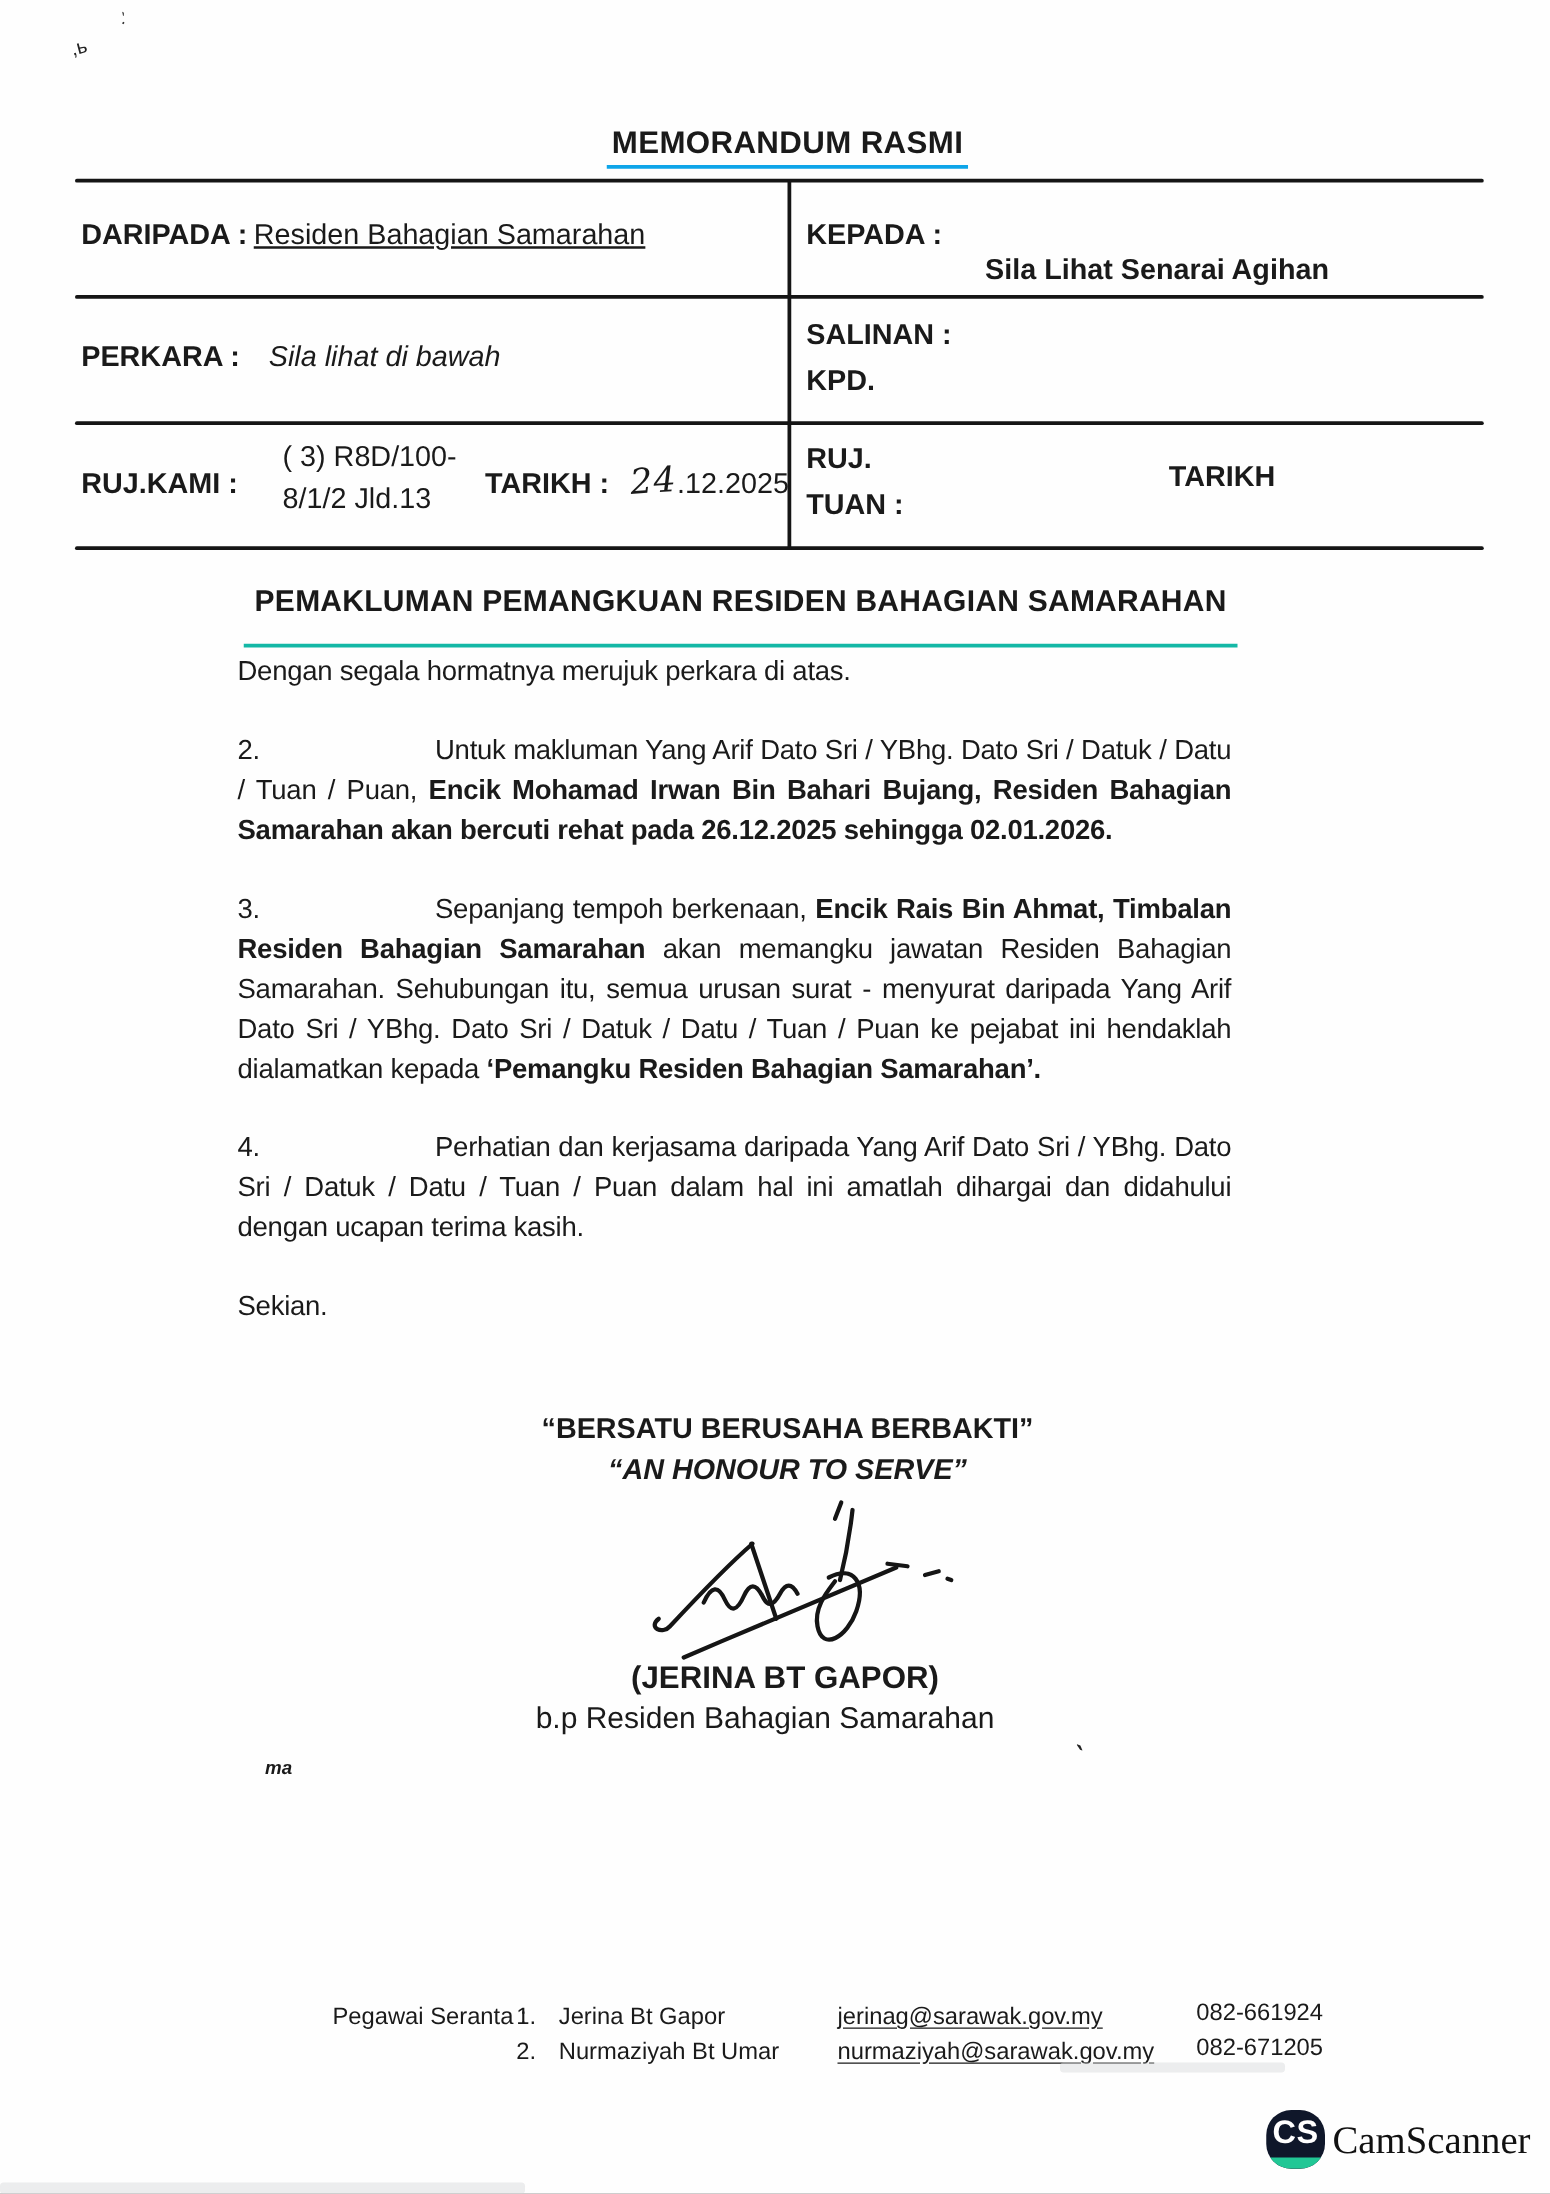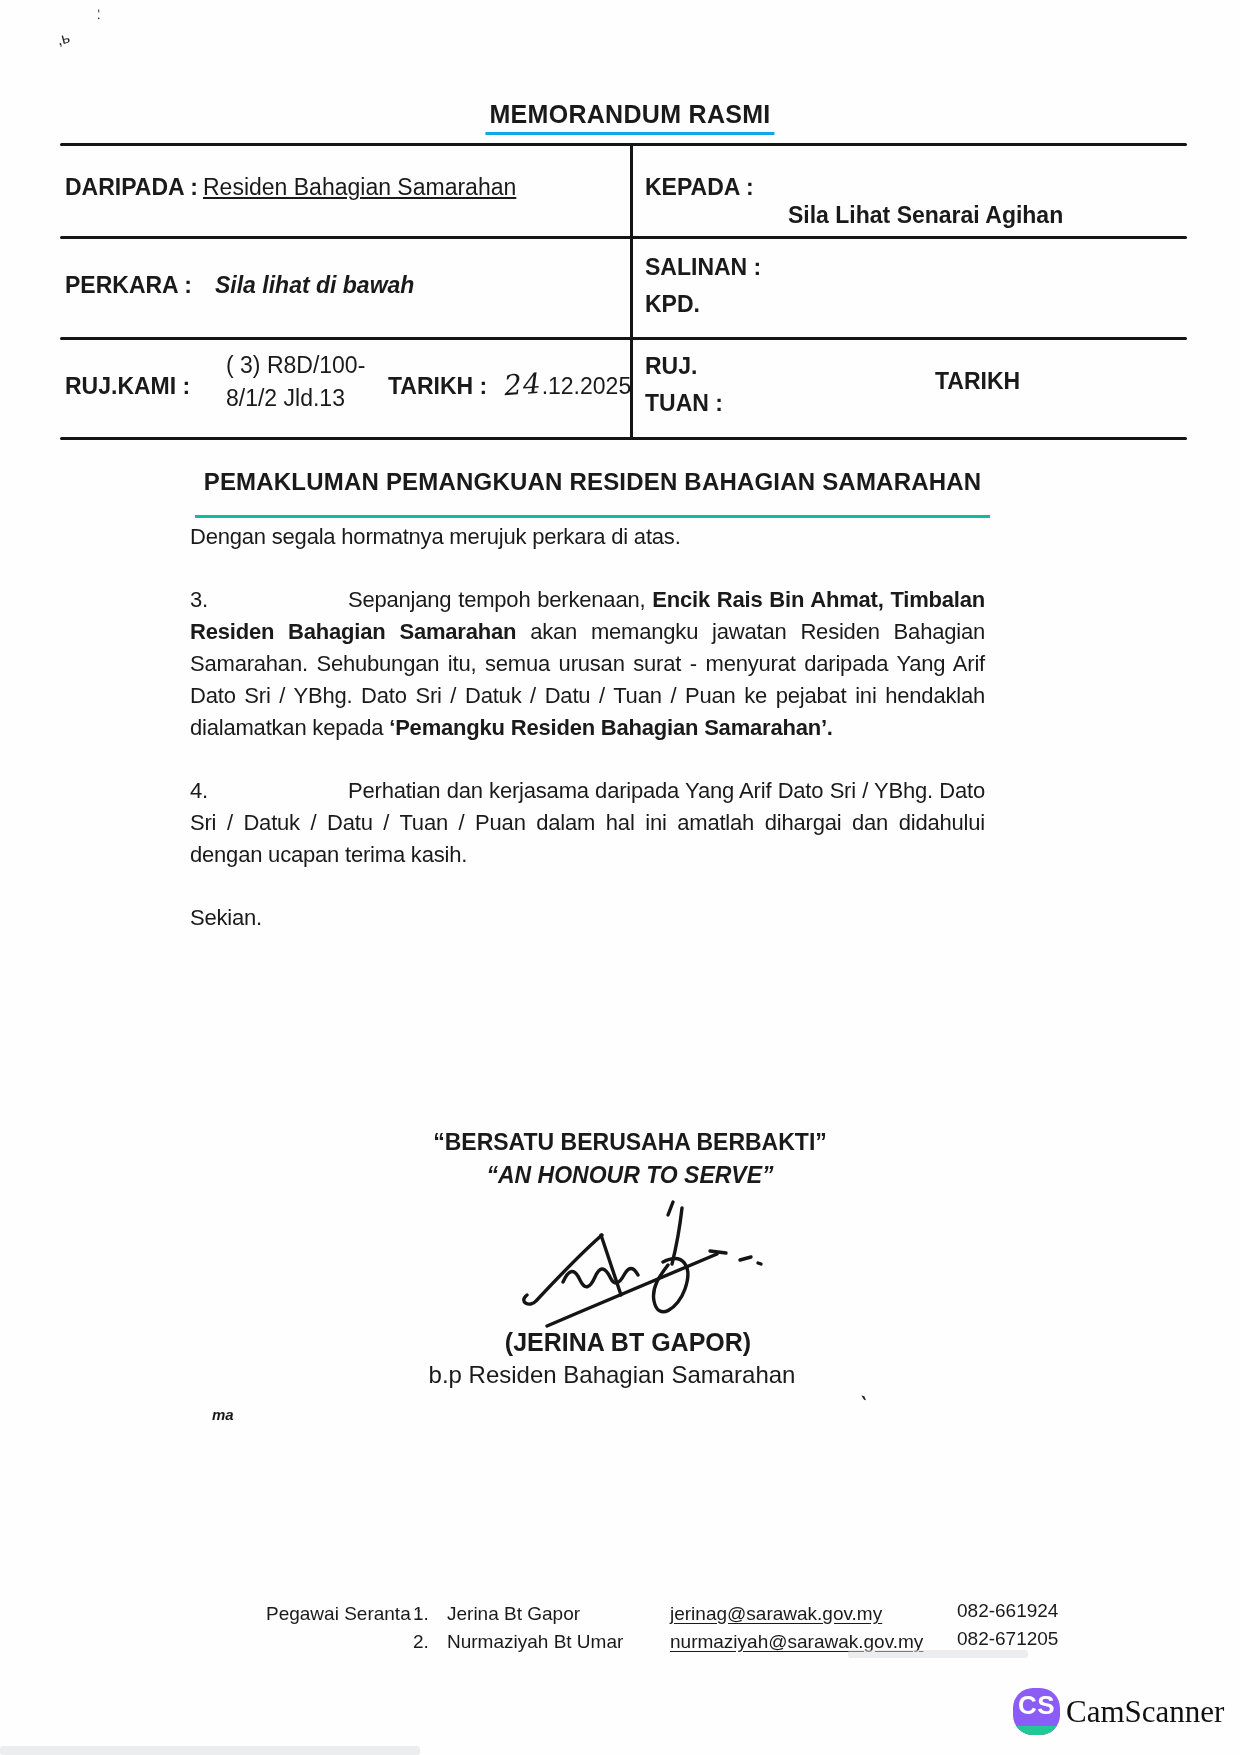--- a/index.html
+++ b/index.html
@@ -14,21 +14,21 @@
     font-size:25px; line-height:30px;}
   .doc-title{position:absolute; left:630px; top:100px; transform:translateX(-50%);
     font-size:25px; font-weight:bold; letter-spacing:.3px;
     border-bottom:3px solid #0ea5e9; padding:0 4px 3px 4px; white-space:nowrap;}
   
   .hline{position:absolute; left:60px; width:1127px; height:3px; background:#151515; border-radius:2px;}
   .vline{position:absolute; left:630px; top:144px; width:3px; height:296px; background:#151515;}
   .cell-lbl{position:absolute; font-weight:bold; font-size:23px; white-space:nowrap;}
   .cell-val{position:absolute; font-size:23px; white-space:nowrap;}
   .bold{font-weight:bold;margin-top:28px;}
-  .bolditalic{font-weight:bold; font-style:italic;}
+  .bolditalic{font-weight:normal; font-style:italic;}
   .hand{font-family:"DejaVu Serif", serif; font-style:italic; font-size:28px;
         display:inline-block; transform:rotate(-4deg); letter-spacing:1px;}
   
   .subject{position:absolute; left:195px; top:468px; width:795px; text-align:center;
     font-size:24px; font-weight:bold; letter-spacing:.2px;
     border-bottom:3px solid #14b8a6; padding-bottom:19px;}
   .body-text{position:absolute; left:190px; top:521px; width:795px;
     font-size:22px; line-height:32px; letter-spacing:-.2px;}
   .body-text p{margin:0 0 31px 0; text-align:justify;}
   .body-text p.nojust{text-align:left;}
@@ -44,21 +44,21 @@
     font-size:24px; white-space:nowrap;}
   .initials{position:absolute; left:212px; top:1406px; font-size:15px; font-style:italic; font-weight:bold;}
   .tickmark{position:absolute; left:858px; top:1392px; font-size:22px; font-weight:bold;
     transform:rotate(18deg); color:#222;}
   
   .footer{position:absolute; left:0; top:0; width:1240px; height:1755px; pointer-events:none;}
   .f-item{position:absolute; font-size:19px; white-space:nowrap;}
   .f-email{text-decoration:underline; text-underline-offset:3px;}
   
   .cs-badge{position:absolute; left:1013px; top:1688px; width:47px; height:47px;
-    border-radius:20px; background:#8b5cf6; overflow:hidden;}
+    border-radius:20px; background:#0f172a; overflow:hidden;}
   .cs-badge .cs-txt{position:absolute; left:0; top:2px; width:47px; text-align:center;
     color:#fff; font-size:26px; font-weight:bold; letter-spacing:.5px;}
   .cs-badge .cs-strip{position:absolute; left:0; bottom:0; width:47px; height:9px; background:#21c795;}
   .cs-brand{position:absolute; left:1066px; top:1694px; font-family:"Liberation Serif", serif;
     font-size:31px; color:#111;}
   .smudge{position:absolute; background:#d9dcdd; opacity:.5; border-radius:3px;}
 </style>
 </head>
 <body>
 
@@ -92,20 +92,21 @@
   <span class="cell-lbl" style="left:388px;top:373px;">TARIKH :</span>
   <span class="cell-val" style="left:504px;top:368px;"><span class="hand">24</span><span>.12.2025</span></span>
   <span class="cell-lbl" style="left:645px;top:353px;">RUJ.</span>
   <span class="cell-lbl" style="left:645px;top:390px;">TUAN :</span>
   <span class="cell-lbl" style="left:935px;top:368px;">TARIKH</span>
 
   <div class="subject">PEMAKLUMAN PEMANGKUAN RESIDEN BAHAGIAN SAMARAHAN</div>
 
   <div class="body-text">
     <p class="nojust">Dengan segala hormatnya merujuk perkara di atas.</p>
+    <p><span class="pnum">2.</span><span><span>Untuk makluman Yang Arif Dato Sri / YBhg. Dato Sri / Datuk / Datu / Tuan / Puan, </span><b>Encik Mohamad Irwan Bin Bahari Bujang, Residen Bahagian Samarahan akan bercuti rehat pada 26.12.2025 sehingga 02.01.2026.</b></span></p>
     <p><span class="pnum">3.</span><span><span>Sepanjang tempoh berkenaan, </span><b>Encik Rais Bin Ahmat, Timbalan Residen Bahagian Samarahan</b><span> akan memangku jawatan Residen Bahagian Samarahan. Sehubungan itu, semua urusan surat - menyurat daripada Yang Arif Dato Sri / YBhg. Dato Sri / Datuk / Datu / Tuan / Puan ke pejabat ini hendaklah dialamatkan kepada </span><b>‘Pemangku Residen Bahagian Samarahan’.</b></span></p>
     <p><span class="pnum">4.</span><span><span>Perhatian dan kerjasama daripada Yang Arif Dato Sri / YBhg. Dato Sri / Datuk / Datu / Tuan / Puan dalam hal ini amatlah dihargai dan didahului dengan ucapan terima kasih.</span></span></p>
     <p class="nojust">Sekian.</p>
   </div>
 
   <div class="motto">
     <div>“BERSATU BERUSAHA BERBAKTI”</div>
     <div class="eng">“AN HONOUR TO SERVE”</div>
   </div>
 

